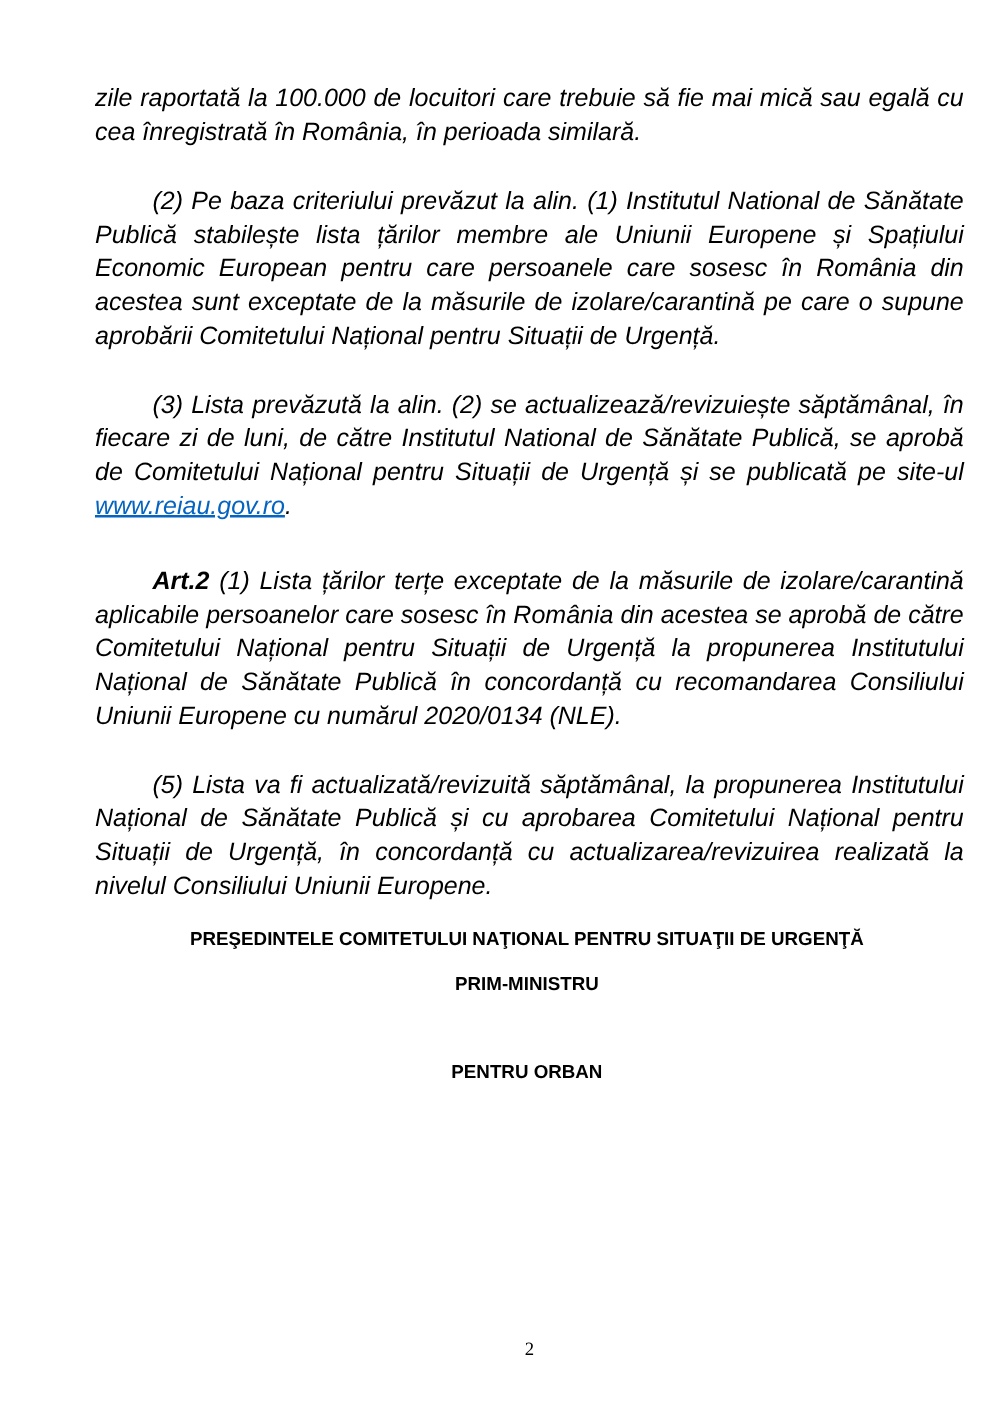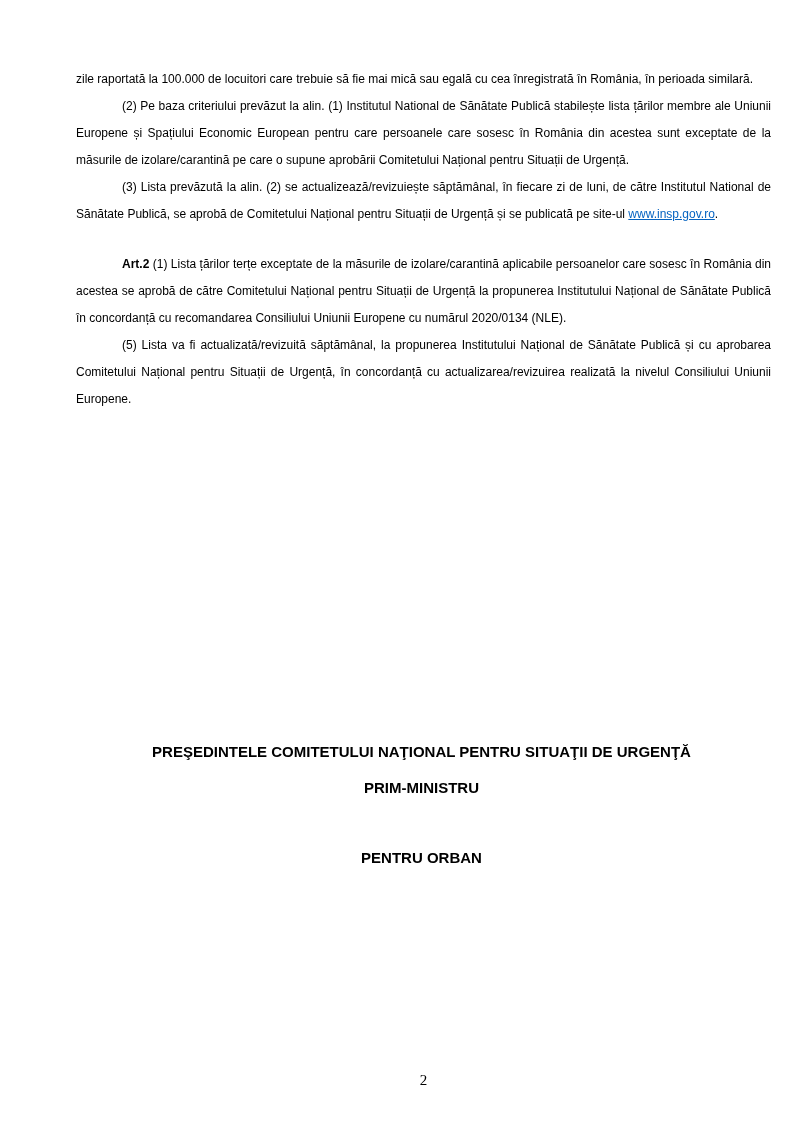--- a/index.html
+++ b/index.html
@@ -16,29 +16,31 @@
     color: #000000;
   }
   .page {
     position: absolute;
     inset: 0;
     padding: 66px 35px 0 76px;
     box-sizing: border-box;
   }
   .body-text {
     margin: 0;
-    font-size: 12px;
+    font-size: 20px;
     line-height: 27px;
     text-align: justify;
+    font-style: italic;
   }
   .indent {
     text-indent: 46px;
+    margin-top: 28px;
   }
   .space-before {
-    margin-top: 23px;
+    margin-top: 33px;
   }
   .body-text b {
     font-weight: bold;
   }
   .link {
     color: var(--link-color, #0563C1);
     text-decoration: underline;
     cursor: pointer;
   }
   .sig-line {
@@ -67,21 +69,21 @@
 </style>
 </head>
 <body>
 
 <div class="page">
 
   <p class="body-text">zile raportată la 100.000 de locuitori care trebuie să fie mai mică sau egală cu cea înregistrată în România, în perioada similară.</p>
 
   <p class="body-text indent">(2) Pe baza criteriului prevăzut la alin. (1) Institutul National de Sănătate Publică stabilește lista țărilor membre ale Uniunii Europene și Spațiului Economic European pentru care persoanele care sosesc în România din acestea sunt exceptate de la măsurile de izolare/carantină pe care o supune aprobării Comitetului Național pentru Situații de Urgență.</p>
 
-  <p class="body-text indent"><span>(3) Lista prevăzută la alin. (2) se actualizează/revizuiește săptămânal, în fiecare zi de luni, de către Institutul National de Sănătate Publică, se aprobă de Comitetului Național pentru Situații de Urgență și se publicată pe site-ul </span><a class="link">www.insp.gov.ro</a><span>.</span></p>
+  <p class="body-text indent"><span>(3) Lista prevăzută la alin. (2) se actualizează/revizuiește săptămânal, în fiecare zi de luni, de către Institutul National de Sănătate Publică, se aprobă de Comitetului Național pentru Situații de Urgență și se publicată pe site-ul </span><a class="link">www.reiau.gov.ro</a><span>.</span></p>
 
 
   <p class="body-text indent space-before"><b>Art.2</b><span> (1) Lista țărilor terțe exceptate de la măsurile de izolare/carantină aplicabile persoanelor care sosesc în România din acestea se aprobă de către Comitetului Național pentru Situații de Urgență la propunerea Institutului Național de Sănătate Publică în concordanță cu recomandarea Consiliului Uniunii Europene cu numărul 2020/0134 (NLE).</span></p>
 
   <p class="body-text indent">(5) Lista va fi actualizată/revizuită săptămânal, la propunerea Institutului Național de Sănătate Publică și cu aprobarea Comitetului Național pentru Situații de Urgență, în concordanță cu actualizarea/revizuirea realizată la nivelul Consiliului Uniunii Europene.</p>
 
 
 </div>
 
 <p class="sig-line sig-title">PREŞEDINTELE COMITETULUI NAŢIONAL PENTRU SITUAŢII DE URGENŢĂ</p>

